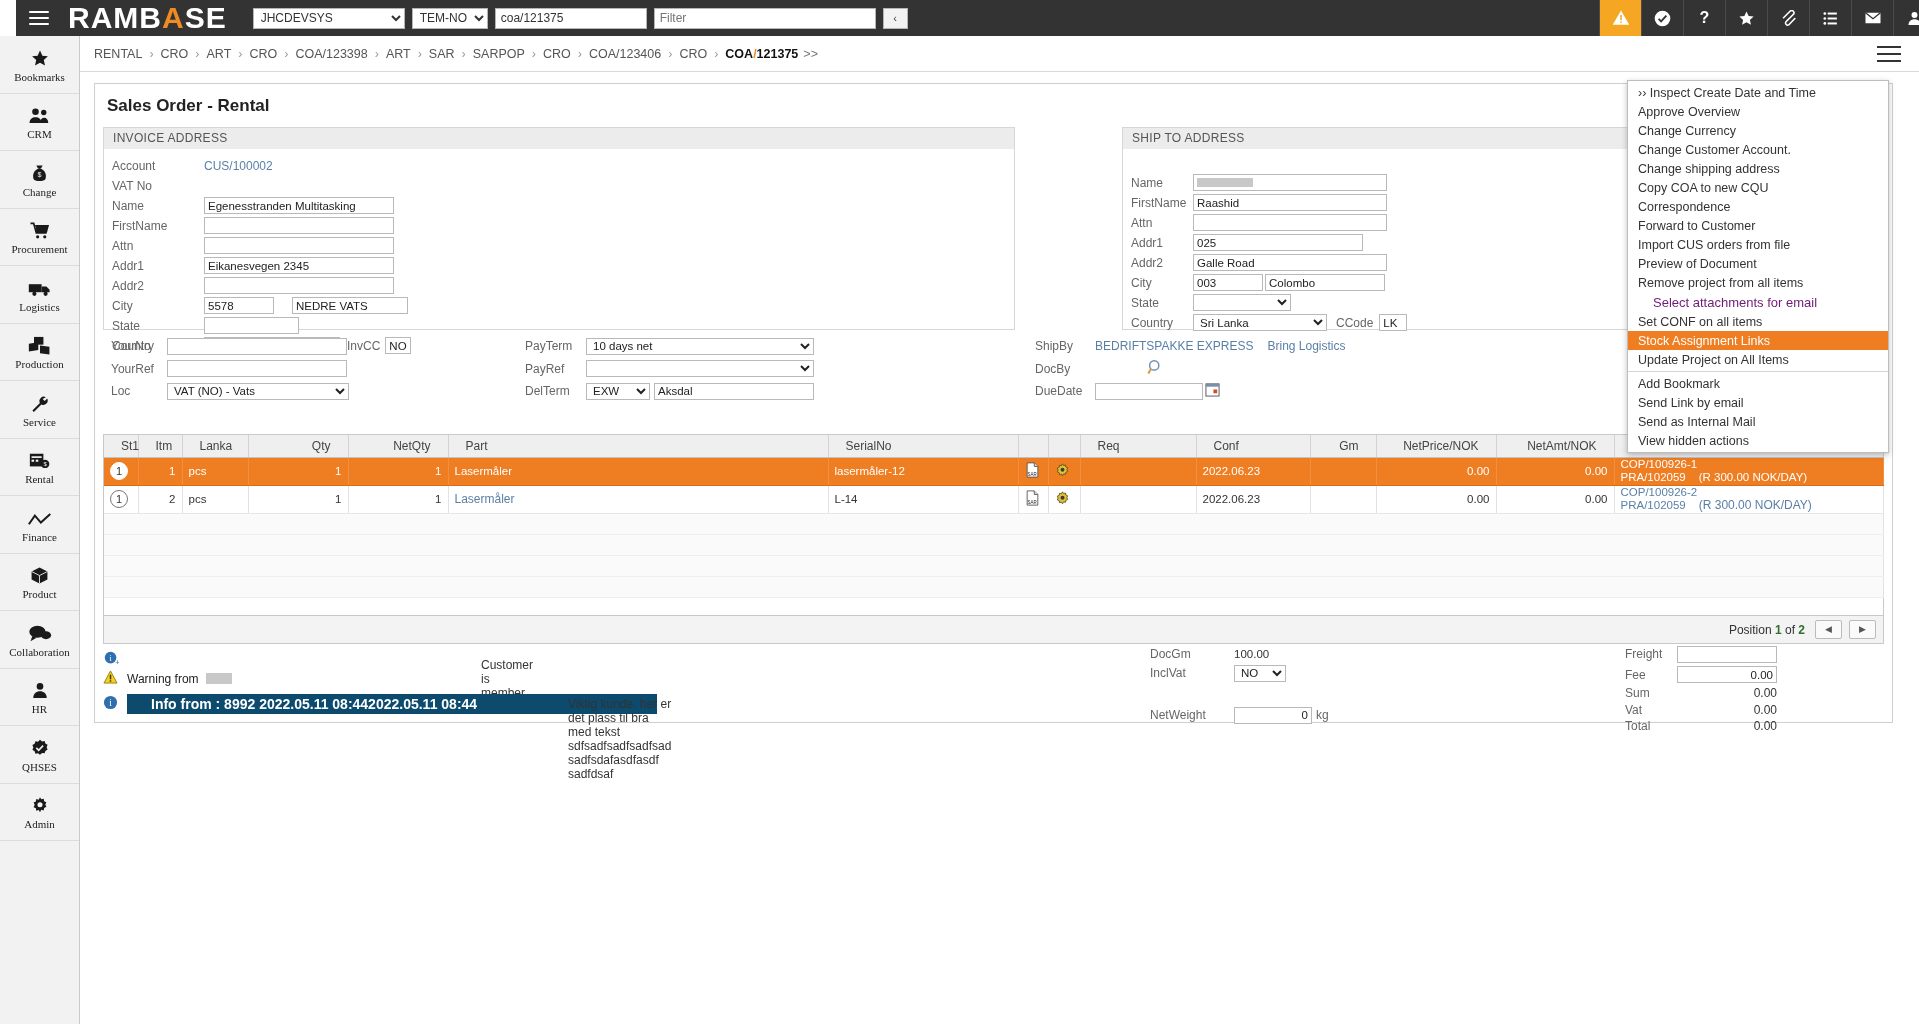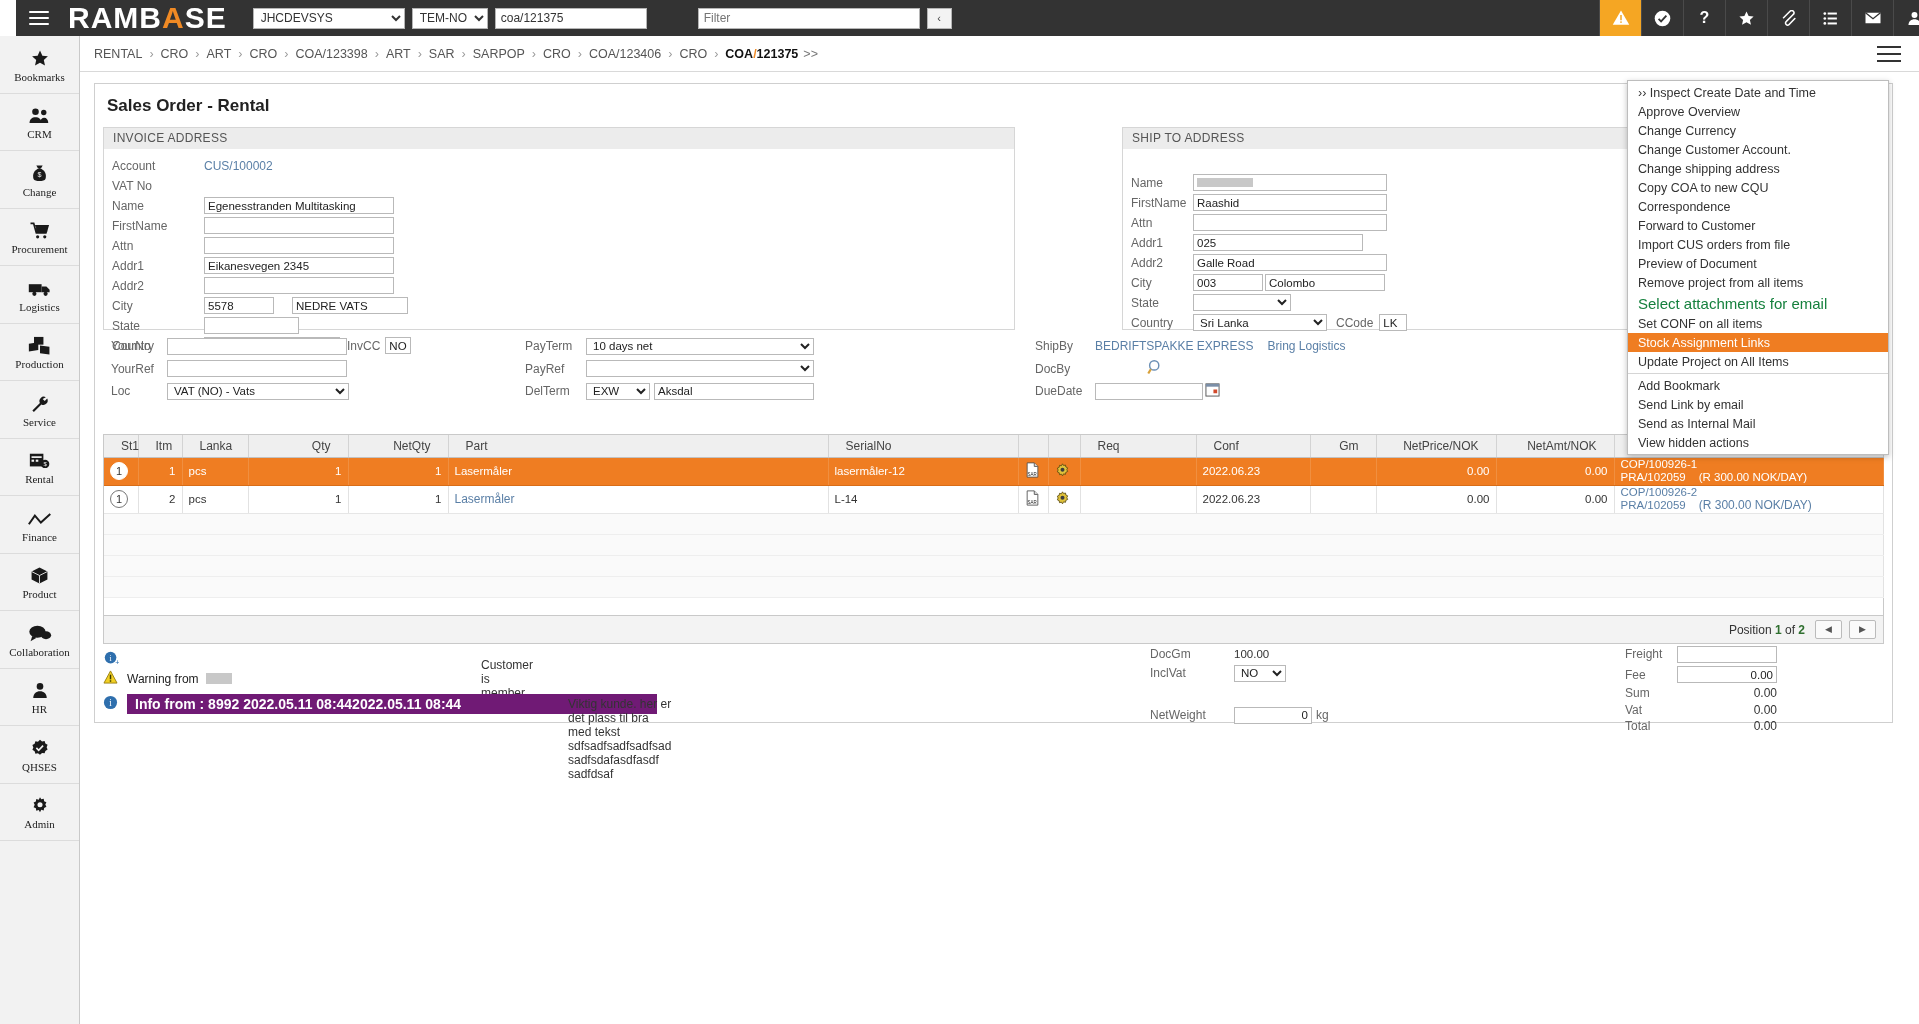--- a/index.html
+++ b/index.html
@@ -36,21 +36,21 @@
     padding: 1px 3px; margin-right: 7px;
   }
   .tb-input {
     height: 21px; font-size: 12px; font-family: "Liberation Sans", sans-serif;
     border: 1px solid #b5b5b5; background: #fff; color: #333;
     padding: 1px 5px; margin-right: 7px;
   }
   #sel-sys { width: 152px; }
   #sel-tem { width: 76px; }
   #inp-coa { width: 152px; }
-  #inp-filter { width: 222px; margin-left: 44px; }
+  #inp-filter { width: 222px; }
   #collapse-btn {
     width: 25px; height: 21px; border: 1px solid #b5b5b5; background: #f3f3f3;
     color: #444; font-size: 11px; line-height: 19px; text-align: center; cursor: pointer;
   }
   #topicons { margin-left: auto; display: flex; height: 36px; }
   .tb-icon {
     width: 42px; height: 36px; display: flex; align-items: center; justify-content: center;
     border-left: 1px solid #4a4a4a; color: #ffffff; cursor: pointer;
   }
   .tb-icon.alert { background: #f5a623; }
@@ -156,22 +156,22 @@
   #pos-text { font-size: 12px; color: #333; margin-right: 10px; }
   #pos-text b { color: #2f6f2f; }
   .pgbtn {
     width: 27px; height: 19px; border: 1px solid #bbb; background: #fafafa;
     margin-right: 7px; font-size: 9px; line-height: 17px; text-align: center;
     color: #555; cursor: pointer; border-radius: 2px;
   }
   .wrow { display: flex; align-items: center; height: 19px; }
   .wrow .wt { margin-left: 9px; font-size: 12px; color: #222; }
   #infobar {
-    background: #701a75; color: #fff; font-weight: bold; font-size: 14px;
-    padding: 2px 8px; margin-left: 9px; width: 530px;
+    background: #0c4a6e; color: #fff; font-weight: bold; font-size: 14px;
+    padding: 2px 24px; margin-left: 9px; width: 530px;
   }
 
   
   .tot-lb { color: #666; font-size: 12px; }
   .tot-val { font-size: 12px; color: #333; text-align: right; }
 </style>
 </head>
 <body>
 
 <div id="topbar">
@@ -784,21 +784,21 @@
       <div style="padding: 2.5px 10px; font-size: 12.5px; color: rgb(51, 51, 51); cursor: pointer; white-space: nowrap;">Approve Overview</div>
       <div style="padding: 2.5px 10px; font-size: 12.5px; color: rgb(51, 51, 51); cursor: pointer; white-space: nowrap;">Change Currency</div>
       <div style="padding: 2.5px 10px; font-size: 12.5px; color: rgb(51, 51, 51); cursor: pointer; white-space: nowrap;">Change Customer Account.</div>
       <div style="padding: 2.5px 10px; font-size: 12.5px; color: rgb(51, 51, 51); cursor: pointer; white-space: nowrap;">Change shipping address</div>
       <div style="padding: 2.5px 10px; font-size: 12.5px; color: rgb(51, 51, 51); cursor: pointer; white-space: nowrap;">Copy COA to new CQU</div>
       <div style="padding: 2.5px 10px; font-size: 12.5px; color: rgb(51, 51, 51); cursor: pointer; white-space: nowrap;">Correspondence</div>
       <div style="padding: 2.5px 10px; font-size: 12.5px; color: rgb(51, 51, 51); cursor: pointer; white-space: nowrap;">Forward to Customer</div>
       <div style="padding: 2.5px 10px; font-size: 12.5px; color: rgb(51, 51, 51); cursor: pointer; white-space: nowrap;">Import CUS orders from file</div>
       <div style="padding: 2.5px 10px; font-size: 12.5px; color: rgb(51, 51, 51); cursor: pointer; white-space: nowrap;">Preview of Document</div>
       <div style="padding: 2.5px 10px; font-size: 12.5px; color: rgb(51, 51, 51); cursor: pointer; white-space: nowrap;">Remove project from all items</div>
-      <div style="padding: 2.5px 10px; font-size: 15px; color: #15803d; cursor: pointer; white-space: nowrap;">Select attachments for email</div>
+      <div style="padding: 2.5px 10px; font-size: 13px; color: #701a75; cursor: pointer; white-space: nowrap; margin-left: 15px;">Select attachments for email</div>
       <div style="padding: 2.5px 10px; font-size: 12.5px; color: rgb(51, 51, 51); cursor: pointer; white-space: nowrap;">Set CONF on all items</div>
       <div style="padding: 2.5px 10px; font-size: 12.5px; color: rgb(255, 255, 255); cursor: pointer; white-space: nowrap; background: rgb(239, 125, 34);">Stock Assignment Links</div>
       <div style="padding: 2.5px 10px; font-size: 12.5px; color: rgb(51, 51, 51); cursor: pointer; white-space: nowrap;">Update Project on All Items</div>
     </div>
   <div style="height:1px;background:#d5d5d5;margin:2px 0;"></div>
   <div id="menu-g2">
       <div style="padding: 2.5px 10px; font-size: 12.5px; color: rgb(51, 51, 51); cursor: pointer; white-space: nowrap;">Add Bookmark</div>
       <div style="padding: 2.5px 10px; font-size: 12.5px; color: rgb(51, 51, 51); cursor: pointer; white-space: nowrap;">Send Link by email</div>
       <div style="padding: 2.5px 10px; font-size: 12.5px; color: rgb(51, 51, 51); cursor: pointer; white-space: nowrap;">Send as Internal Mail</div>
       <div style="padding: 2.5px 10px; font-size: 12.5px; color: rgb(51, 51, 51); cursor: pointer; white-space: nowrap;">View hidden actions</div>

